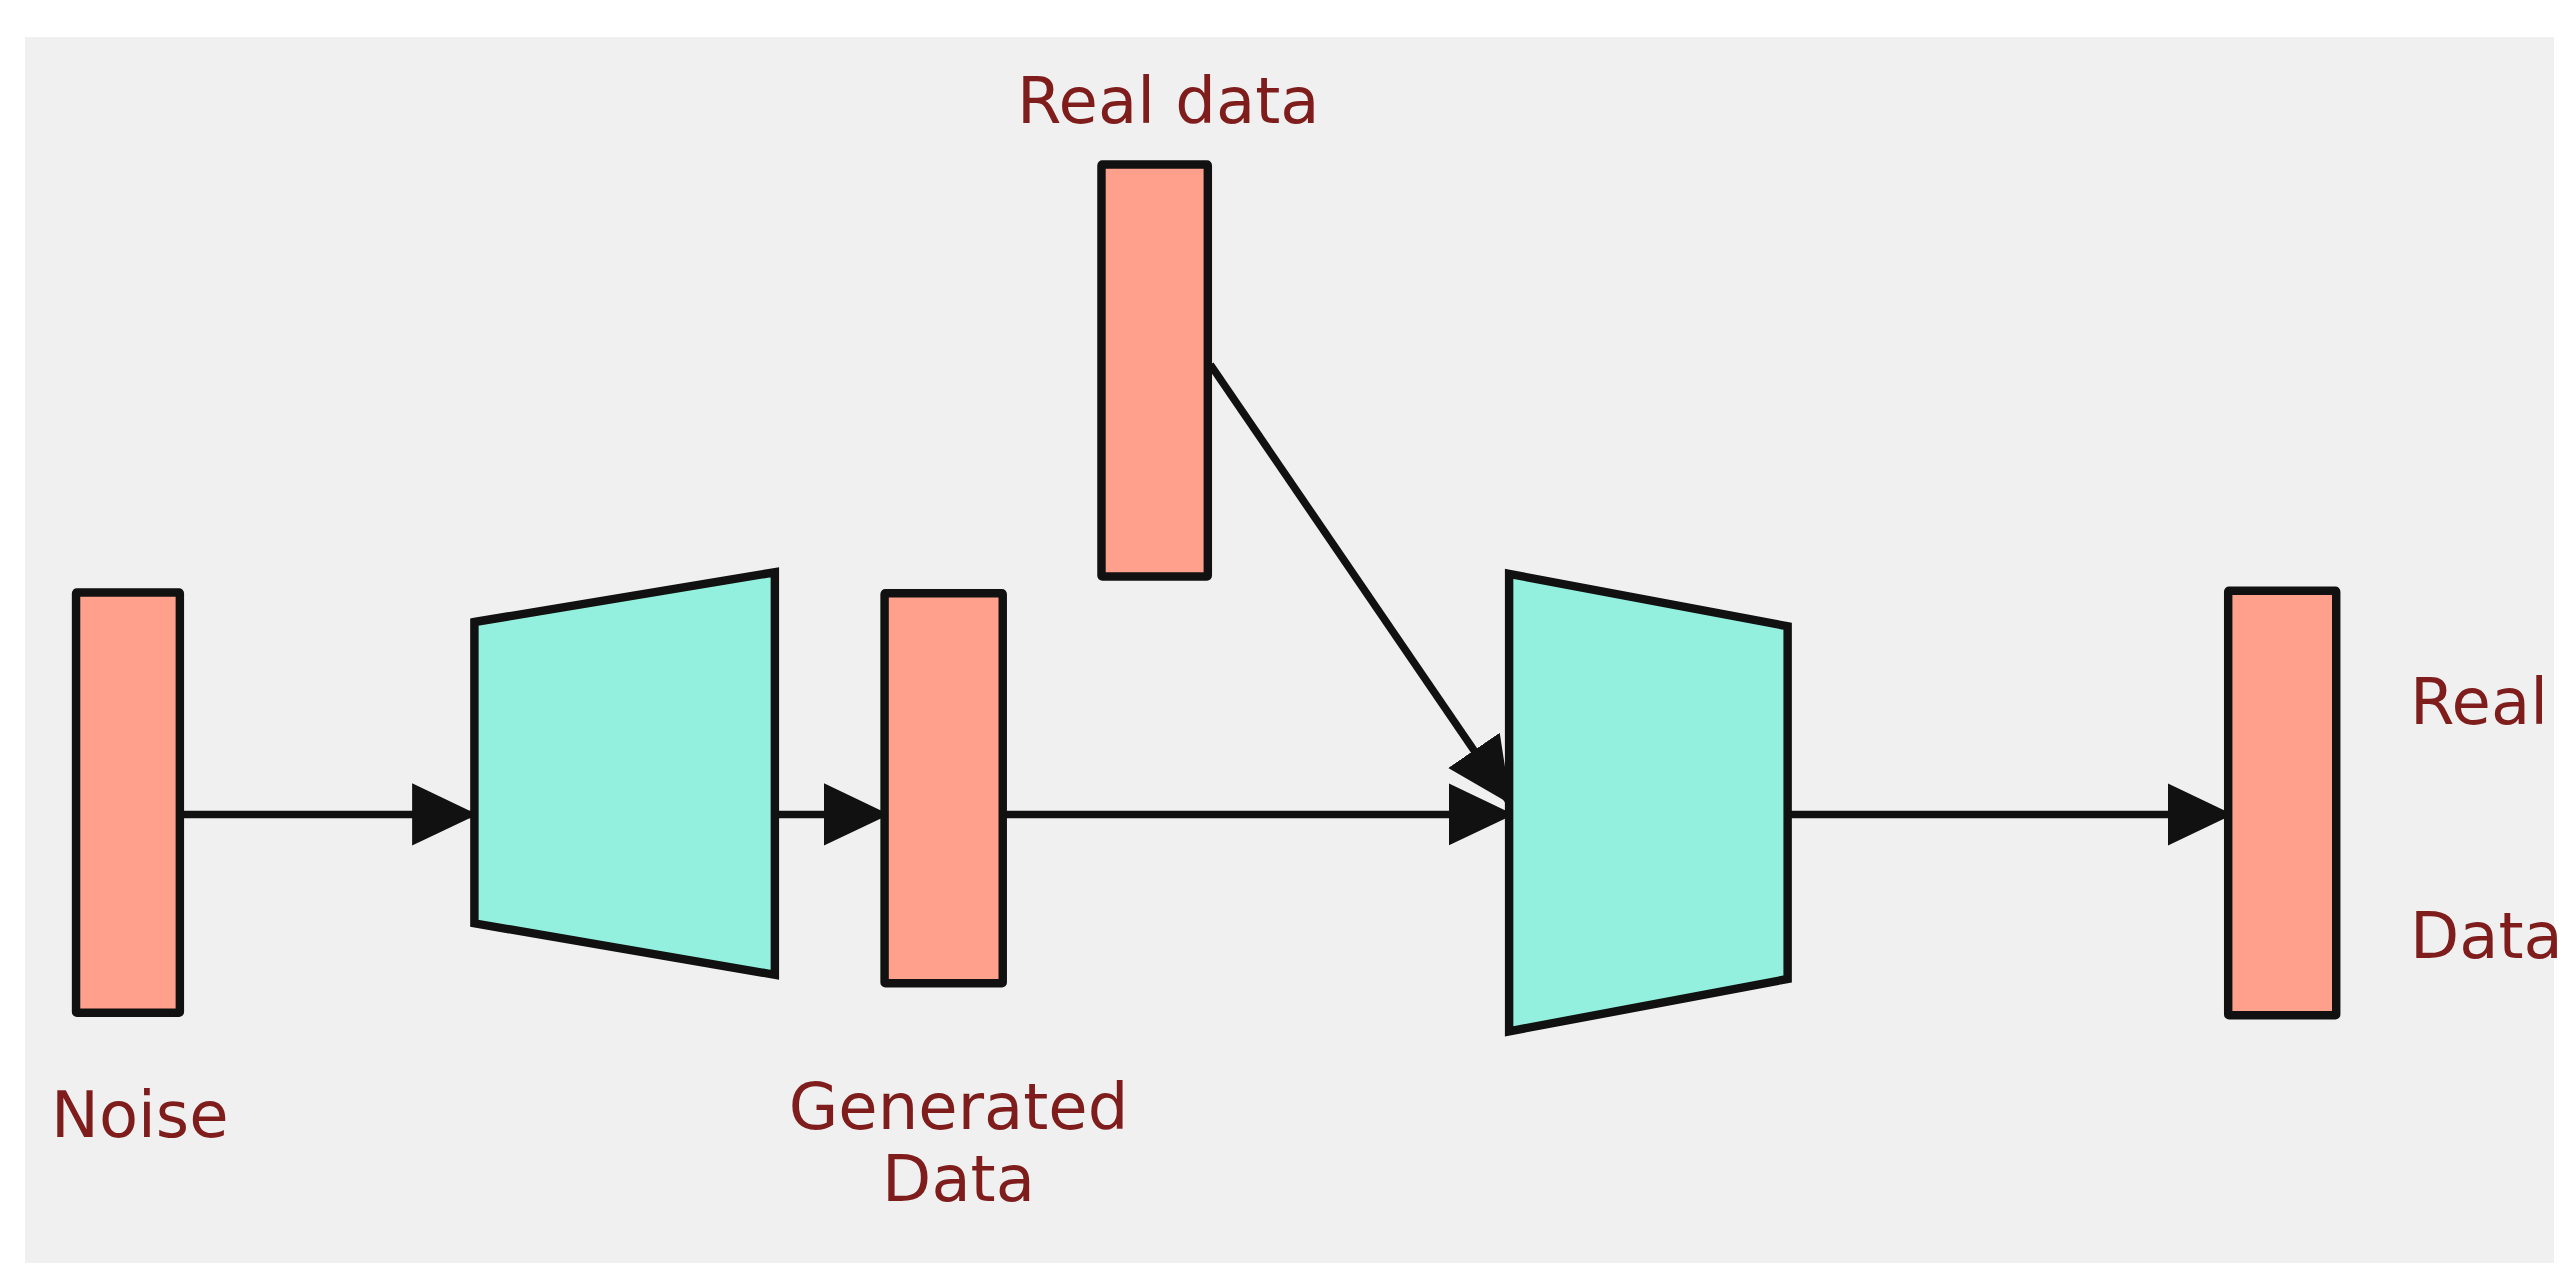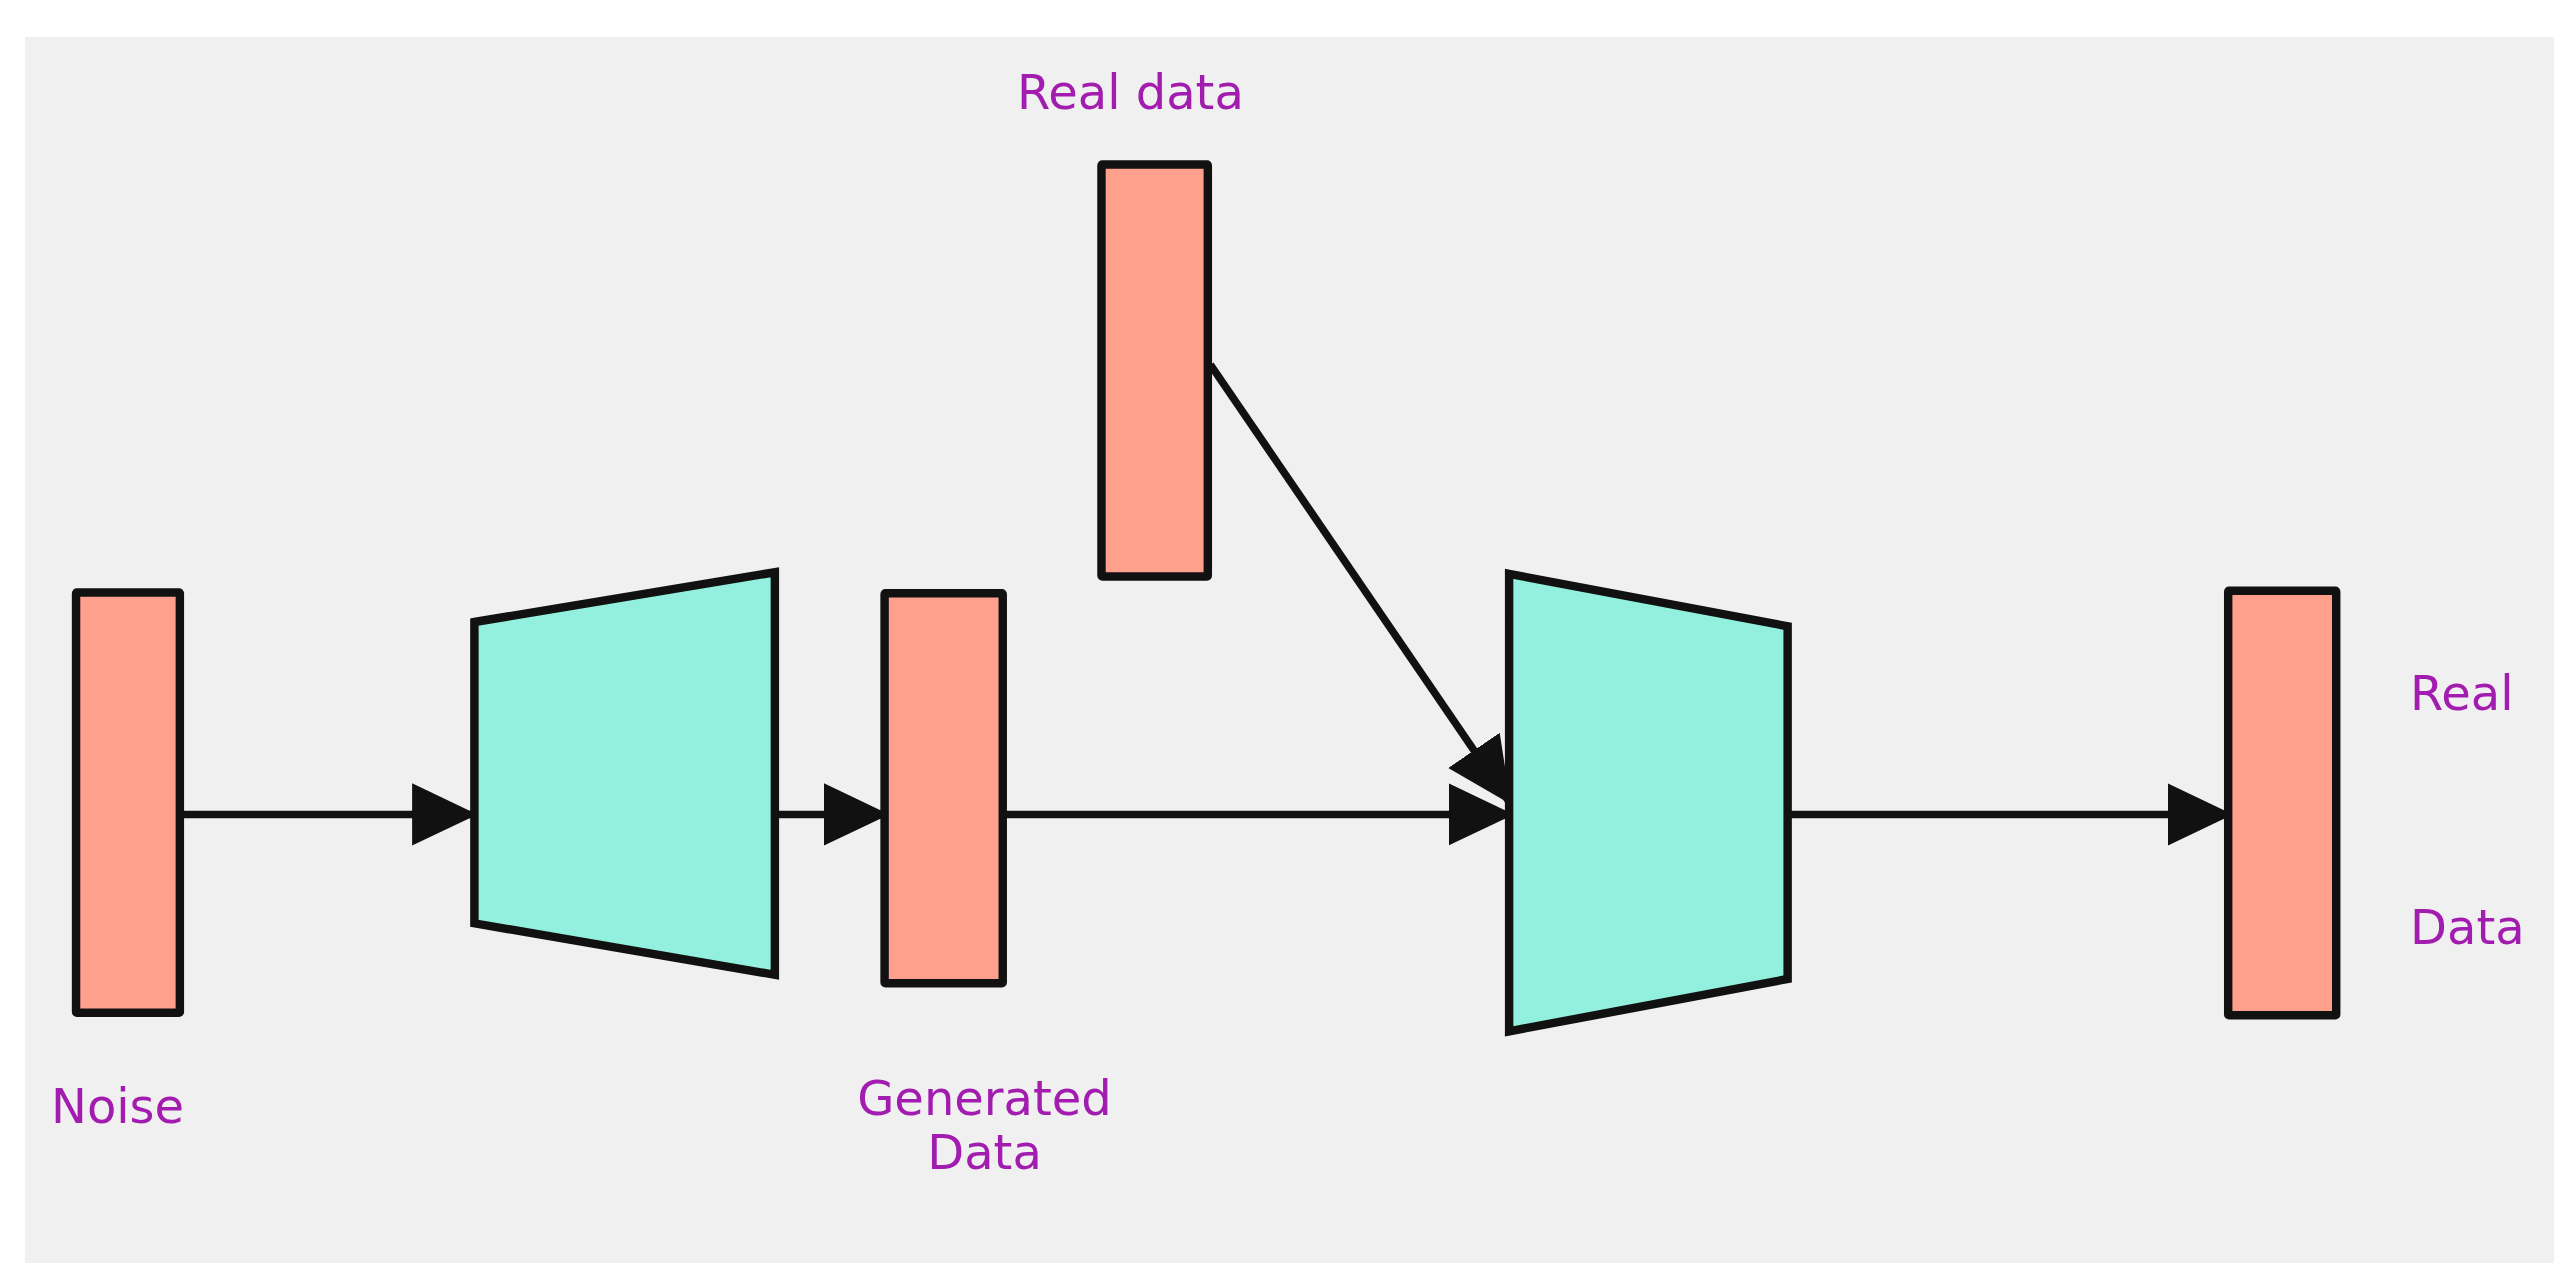--- a/index.html
+++ b/index.html
@@ -31,35 +31,35 @@
   #canvas {
     position: absolute;
     left: 0;
     top: 0;
     width: 2576px;
     height: 1282px;
     display: block;
   }
   .node-label {
     position: absolute;
-    color: #a21caf;
-    font-size: 48px;
+    color: #7f1d1d;
+    font-size: 64px;
     font-family: "DejaVu Sans", sans-serif;
     font-weight: 400;
     white-space: nowrap;
     line-height: 1.12;
     letter-spacing: 0px;
   }
   .node-label.centered {
     text-align: center;
     white-space: normal;
   }
   #label-noise        { left: 51px;   top: 1072px; margin-top: 8px; }
   #label-generator    { left: 477px;  top: 1072px; }
-  #label-gendata      { left: 803px;  top: 1072px; width: 363px; }
+  #label-gendata      { left: 777px;  top: 1072px; width: 363px; }
   #label-realdata     { left: 1017px; top: 66px;   }
   #label-discriminator{ left: 1456px; top: 1072px; }
   #label-real         { left: 2410px; top: 667px;  }
   #label-fake         { left: 2410px; top: 901px; }
 </style>
 </head>
 <body>
 
 <div id="diagram-root">
 

